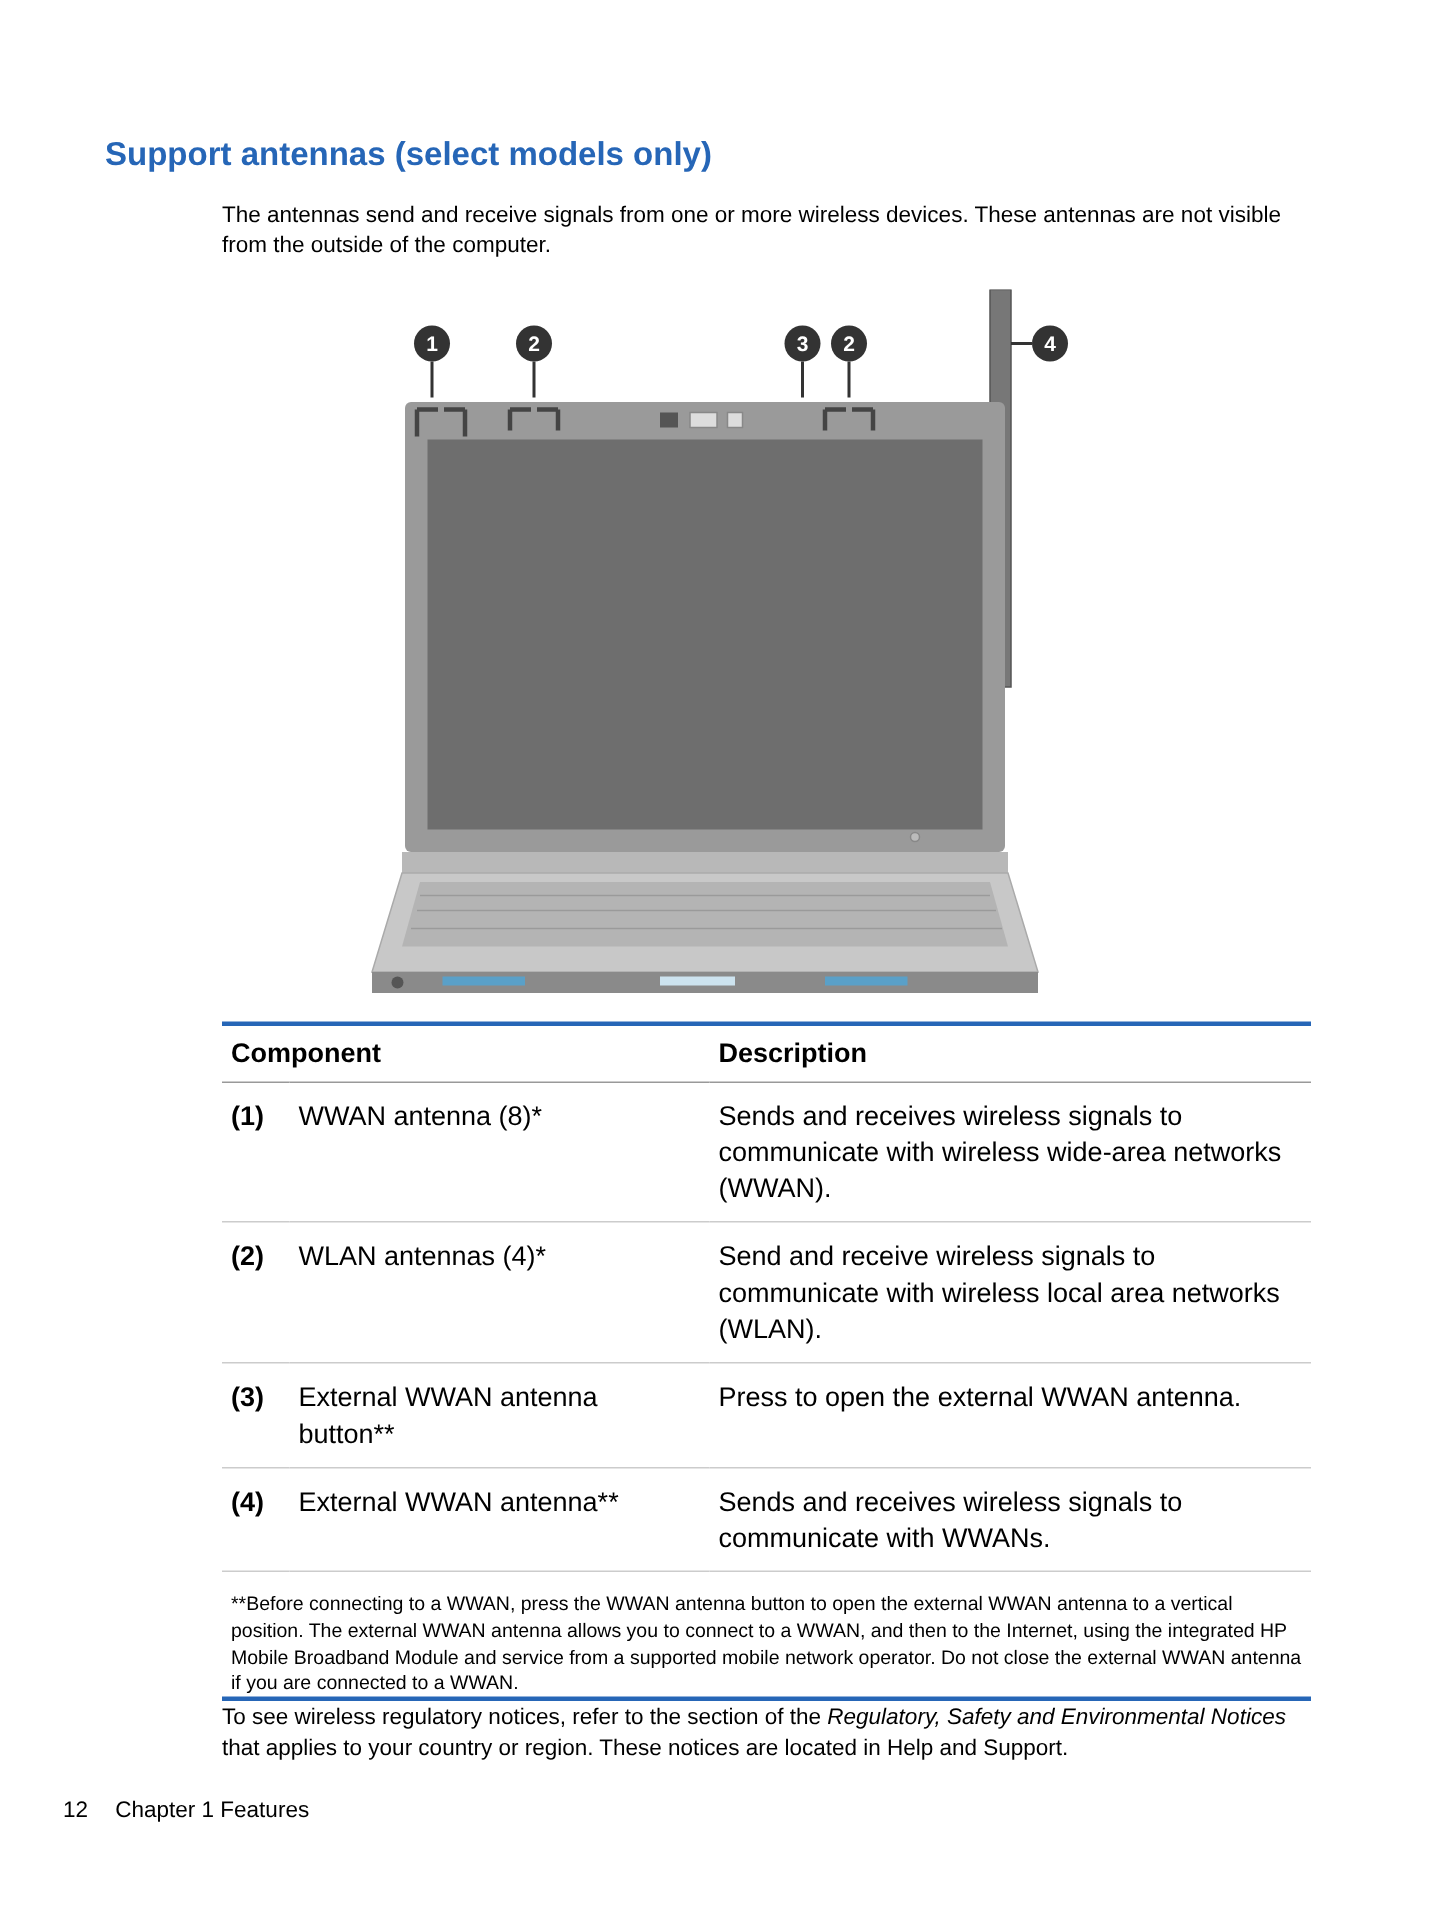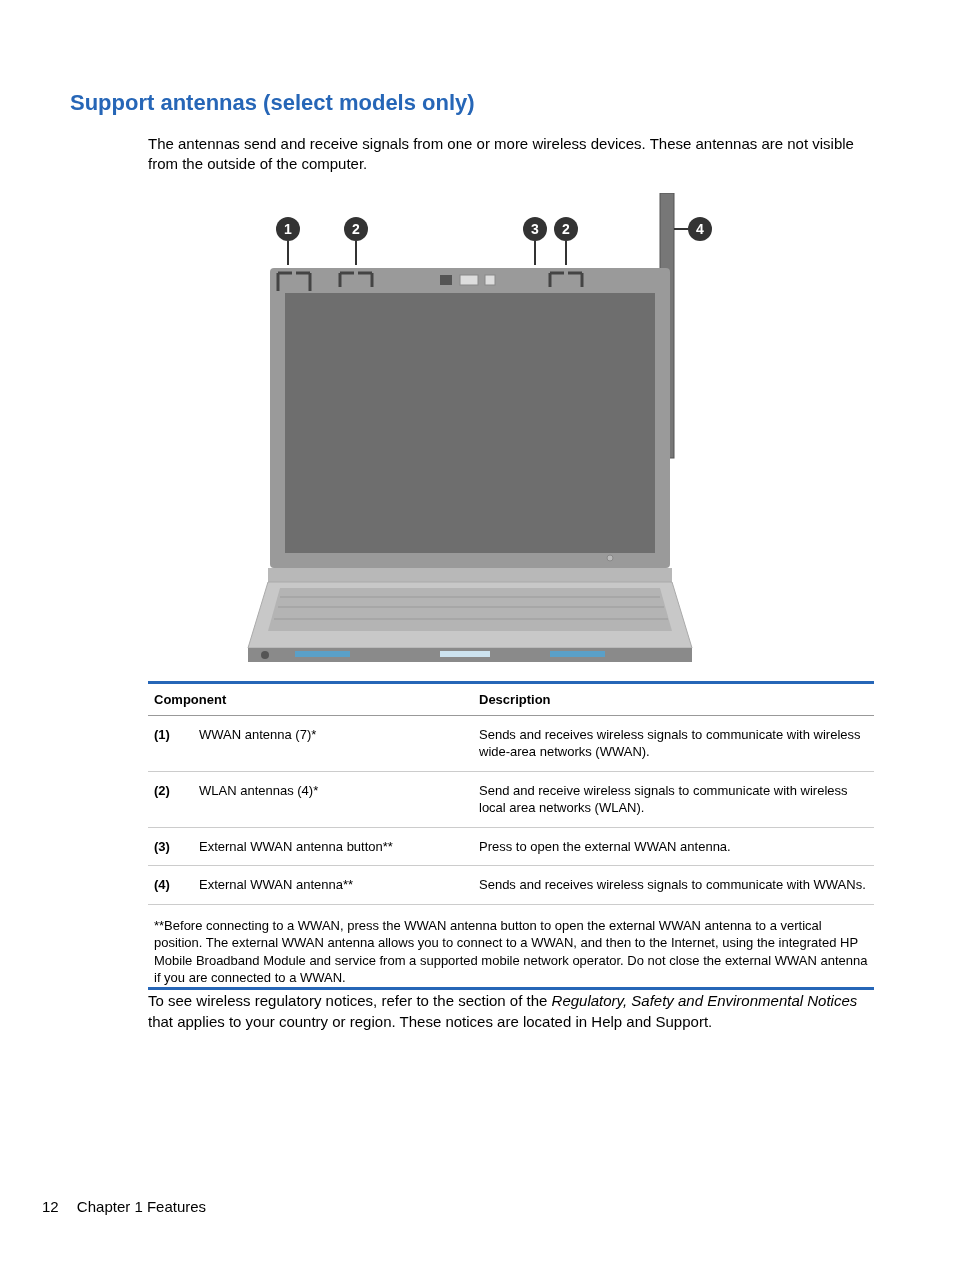--- a/index.html
+++ b/index.html
@@ -32,21 +32,21 @@
   .table-wrap {
     margin-left: 78px;
     margin-right: 10px;
   }
   .rule-top {
     border-top: 3px solid #2666b7;
   }
   table {
     width: 100%;
     border-collapse: collapse;
-    font-size: 13px;
+    font-size: 18px;
   }
   th {
     text-align: left;
     font-weight: bold;
     padding: 8px 6px;
     border-bottom: 1px solid #999;
   }
   td {
     padding: 10px 6px;
     vertical-align: top;
@@ -141,21 +141,21 @@
   <table>
     <thead>
       <tr>
         <th colspan="2">Component</th>
         <th>Description</th>
       </tr>
     </thead>
     <tbody>
       <tr>
         <td class="num">(1)</td>
-        <td class="comp">WWAN antenna (7)*</td>
+        <td class="comp">WWAN antenna (8)*</td>
         <td>Sends and receives wireless signals to communicate with wireless wide-area networks (WWAN).</td>
       </tr>
       <tr>
         <td class="num">(2)</td>
         <td class="comp">WLAN antennas (4)*</td>
         <td>Send and receive wireless signals to communicate with wireless local area networks (WLAN).</td>
       </tr>
       <tr>
         <td class="num">(3)</td>
         <td class="comp">External WWAN antenna button**</td>

